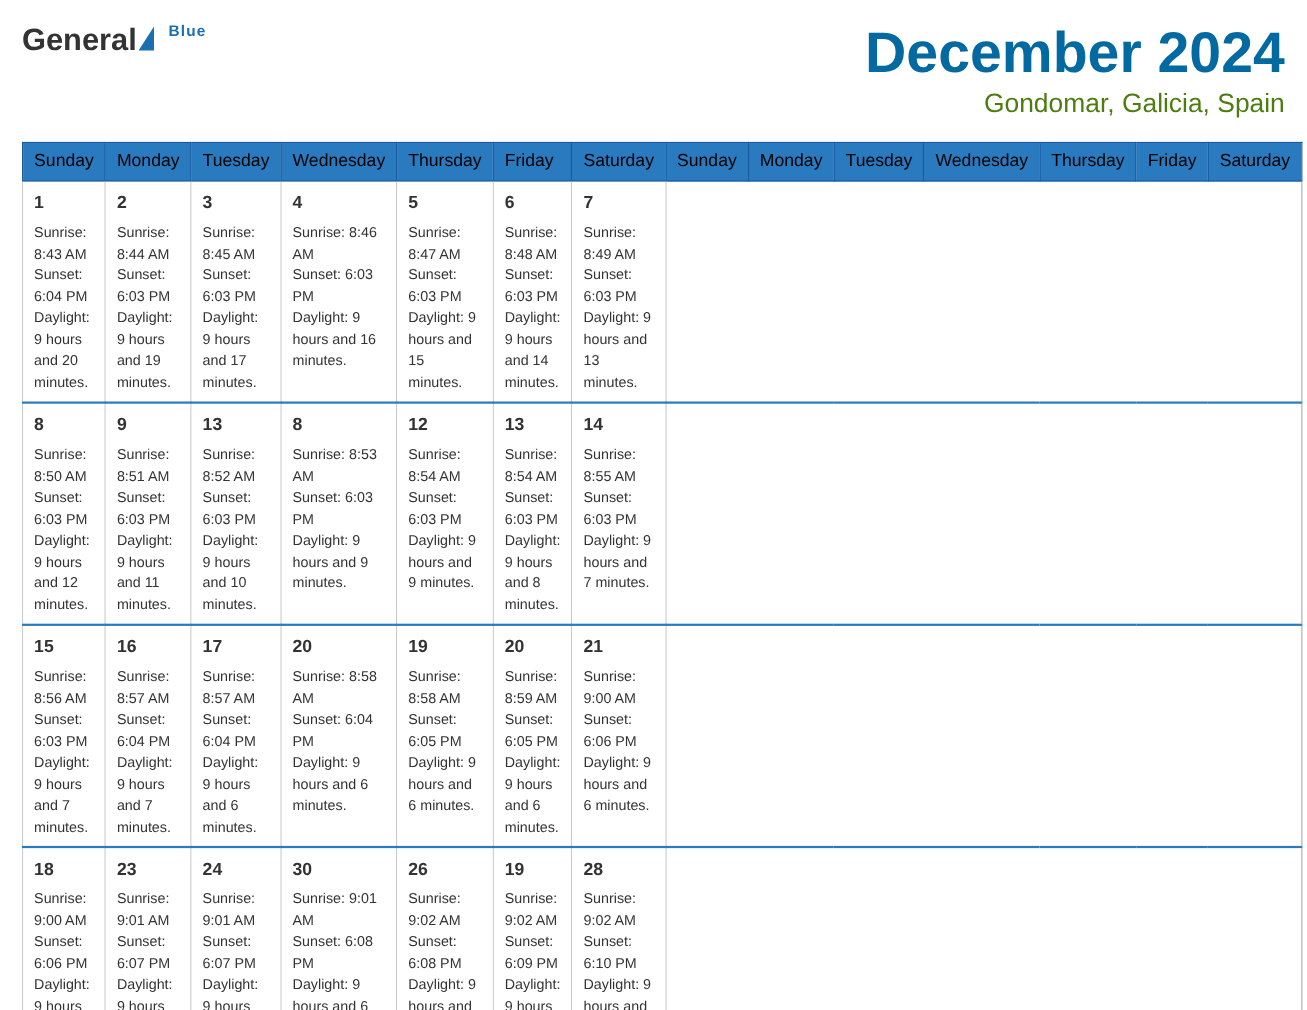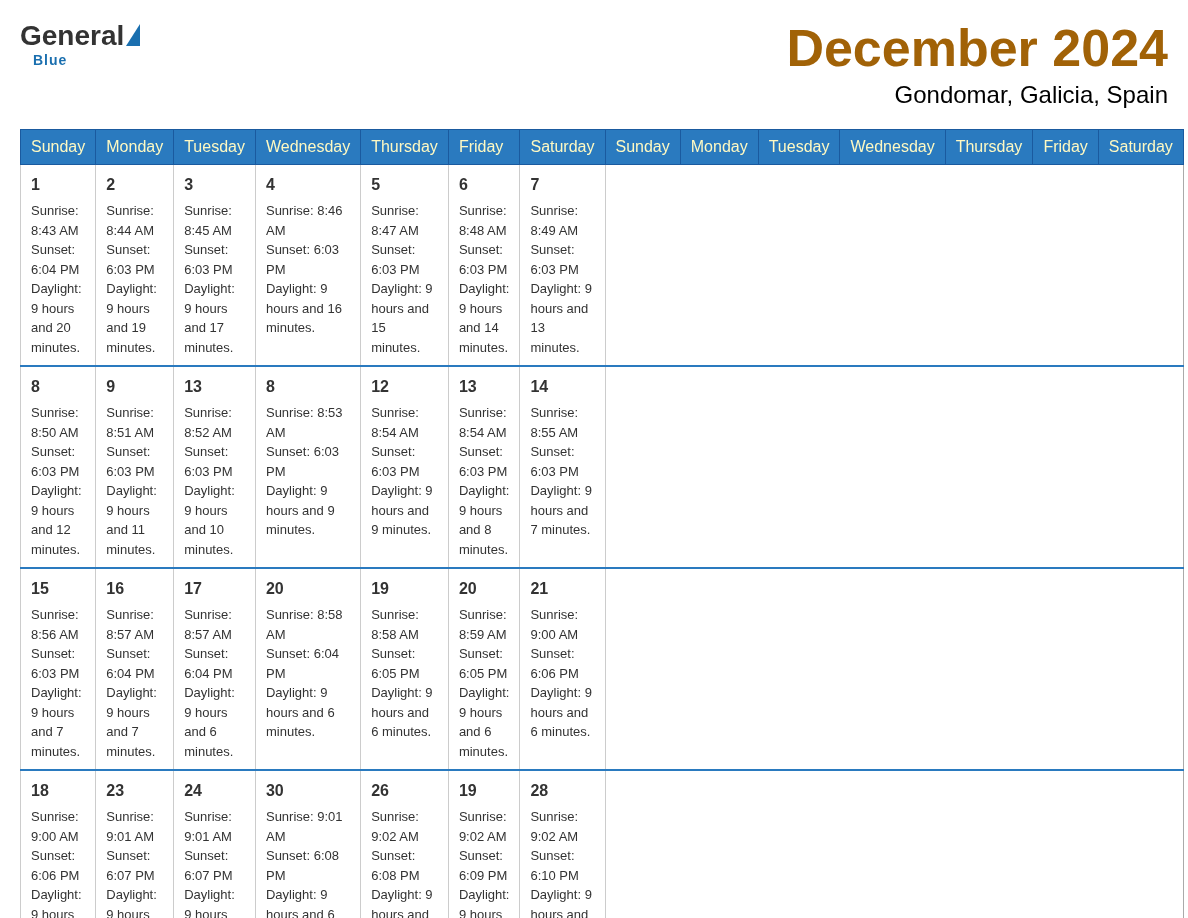--- a/index.html
+++ b/index.html
@@ -11,21 +11,21 @@
       min-height: 918px;
     }
     .header {
       display: flex;
       justify-content: space-between;
       align-items: flex-start;
       margin-bottom: 20px;
     }
     .logo {
       display: flex;
-      flex-direction: column;
+      flex-direction: row;
       align-items: flex-start;
     }
     .logo-text {
       display: flex;
       align-items: center;
       font-size: 28px;
       font-weight: bold;
       color: #333;
     }
     .logo-general { color: #333; }
@@ -43,36 +43,36 @@
       font-weight: bold;
       margin-left: 13px;
       letter-spacing: 1px;
     }
     .title-block {
       text-align: right;
     }
     .month-title {
       font-size: 52px;
       font-weight: bold;
-      color: #a16207;
+      color: #0369a1;
       line-height: 1.1;
     }
     .location-title {
       font-size: 24px;
-      color: #000000;
+      color: #4d7c0f;
       margin-top: 4px;
     }
     table {
       width: 100%;
       border-collapse: collapse;
       border: 1px solid #aaa;
     }
     th {
       background-color: #2a7abf;
-      color: #fef9c3;
+      color: #000000;
       font-size: 16px;
       font-weight: normal;
       text-align: left;
       padding: 8px 10px;
       border: 1px solid #1a5a9f;
     }
     td {
       vertical-align: top;
       padding: 8px 10px;
       border: 1px solid #ccc;

